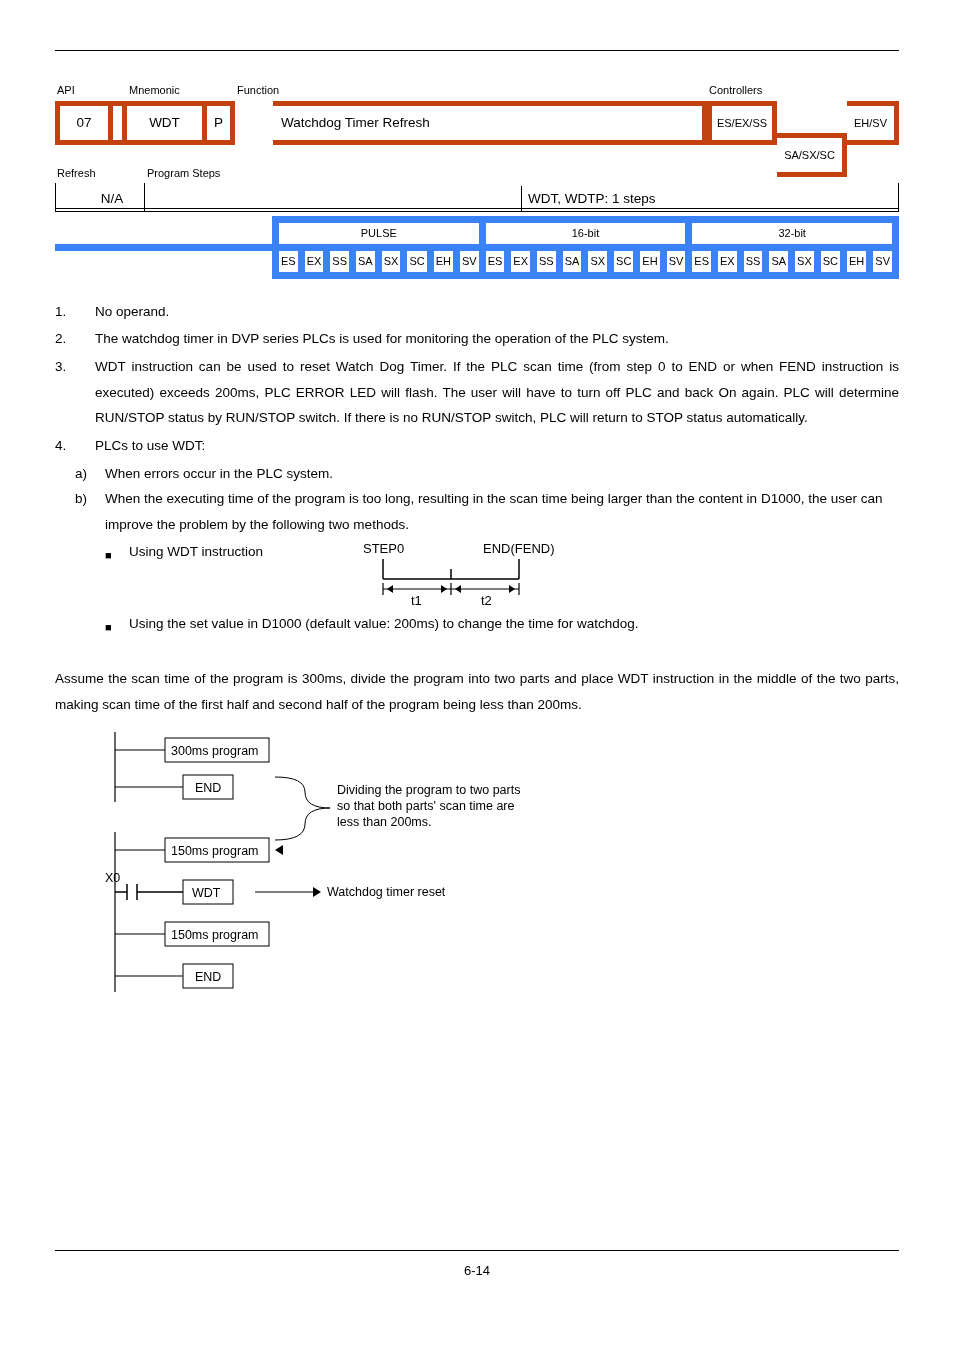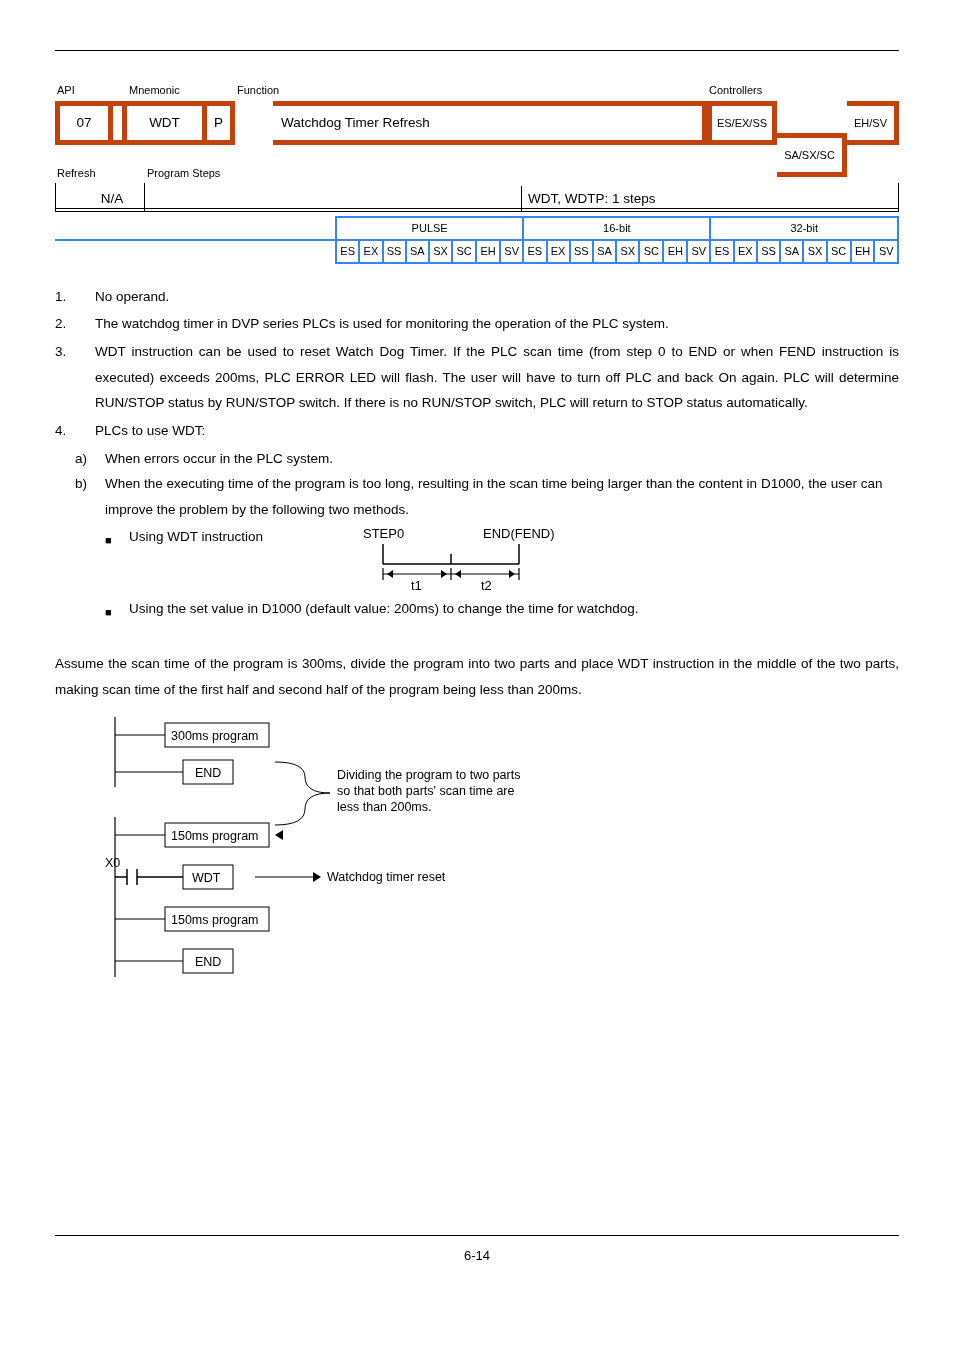--- a/index.html
+++ b/index.html
@@ -36,21 +36,21 @@
   .row2 > div { border: 1px solid #000; height: 26px; }
   .row3 {
     display: grid;
     grid-template-columns: 90px 1fr 1fr;
   }
   .row3 > div { border: 1px solid #000; border-top: none; height: 26px; display:flex; align-items:center;padding-left:24px; }
   .row3 > div:nth-child(1){ justify-content:center;}
   .row3 > div:nth-child(3){ padding-left:6px;}
   
   .minitab { width: 100%; border-collapse: collapse; margin-top:4px; }
-  .minitab td { border: 2px solid #3b82f6; font-size: 11px; text-align: center; height: 18px; padding:0 2px;}
+  .minitab td { border: 7px solid #3b82f6; font-size: 11px; text-align: center; height: 18px; padding:0 2px;}
   .minitab .lab { border-left:none; border-right:none; border-top:none; }
   
   
   .num-list { margin: 20px 0 0 0; }
   .num-item { display: flex; gap: 20px; margin-bottom: 2px; }
   .num-item .num { width: 20px; flex-shrink:0; }
   .num-item .txt { flex: 1; text-align: justify; }
   
   .sub-list { margin-left: 10px; }
   .sub-item { display: flex; gap: 18px; }

